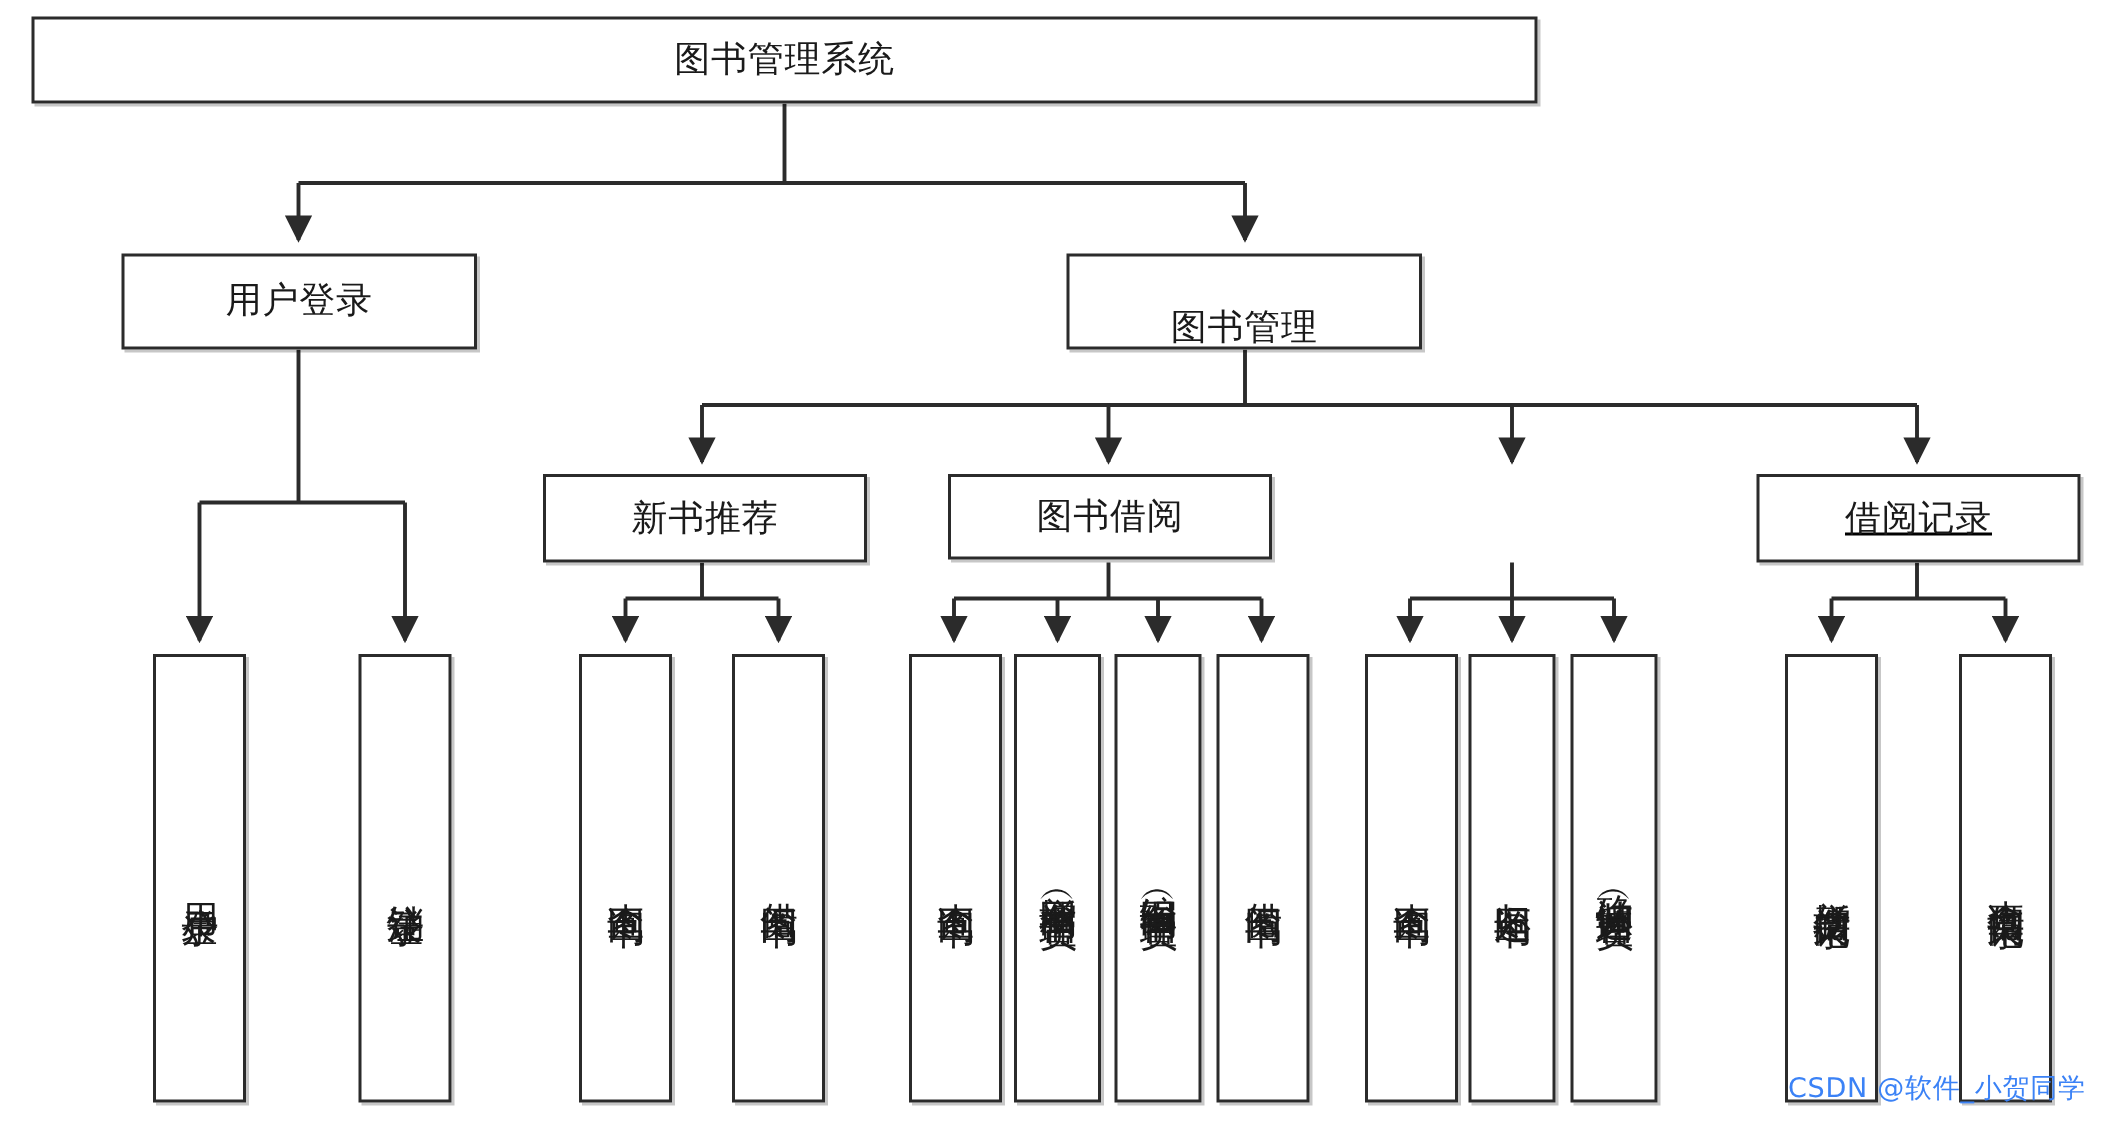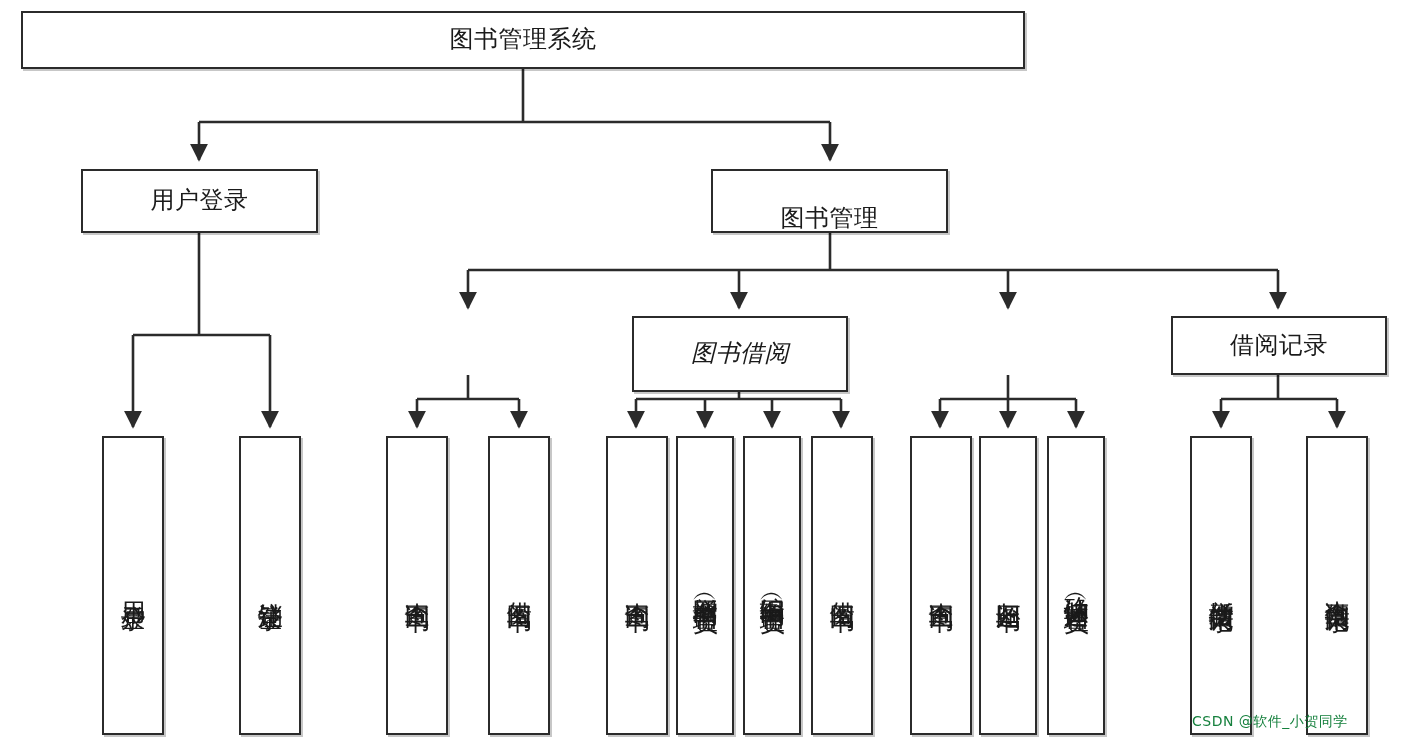--- a/index.html
+++ b/index.html
@@ -55,22 +55,22 @@
   }
   .node.v .label {
     writing-mode: vertical-rl;
     text-orientation: upright;
     font-size: 25px;
     line-height: 1.02;
     letter-spacing: 2px;
   }
   .watermark {
     position: absolute;
-    color: #15803d;
-    font-size: 14px;
+    color: #3b82f6;
+    font-size: 18px;
     letter-spacing: 0.5px;
     white-space: nowrap;
     user-select: none;
   }
 </style>
 </head>
 <body>
 
 <div id="canvas">
 
@@ -128,24 +128,27 @@
     <span class="label">图书管理系统</span>
   </div>
 
   <div class="node h" style="left:81px; top:169px; width:237px; height:64px;">
     <span class="label">用户登录</span>
   </div>
   <div class="node h" style="left:711px; top:169px; width:237px; height:64px;align-items:flex-end;">
     <span class="label">图书管理</span>
   </div>
 
-  <div class="node h" style="left:632px; top:316px; width:216px; height:76px;font-style:italic;">
+  <div class="node h" style="left:362px; top:316px; width:216px; height:59px;">
+    <span class="label">新书推荐</span>
+  </div>
+  <div class="node h" style="left:632px; top:316px; width:216px; height:57px;">
     <span class="label">图书借阅</span>
   </div>
-  <div class="node h" style="left:1171px; top:316px; width:216px; height:59px;">
+  <div class="node h" style="left:1171px; top:316px; width:216px; height:59px;text-decoration:underline;">
     <span class="label">借阅记录</span>
   </div>
 
   <div class="node v" style="left:102px; top:436px; width:62px; height:299px;">
     <span class="label">用户登录</span>
   </div>
   <div class="node v" style="left:239px; top:436px; width:62px; height:299px;">
     <span class="label">注销登录</span>
   </div>
 

